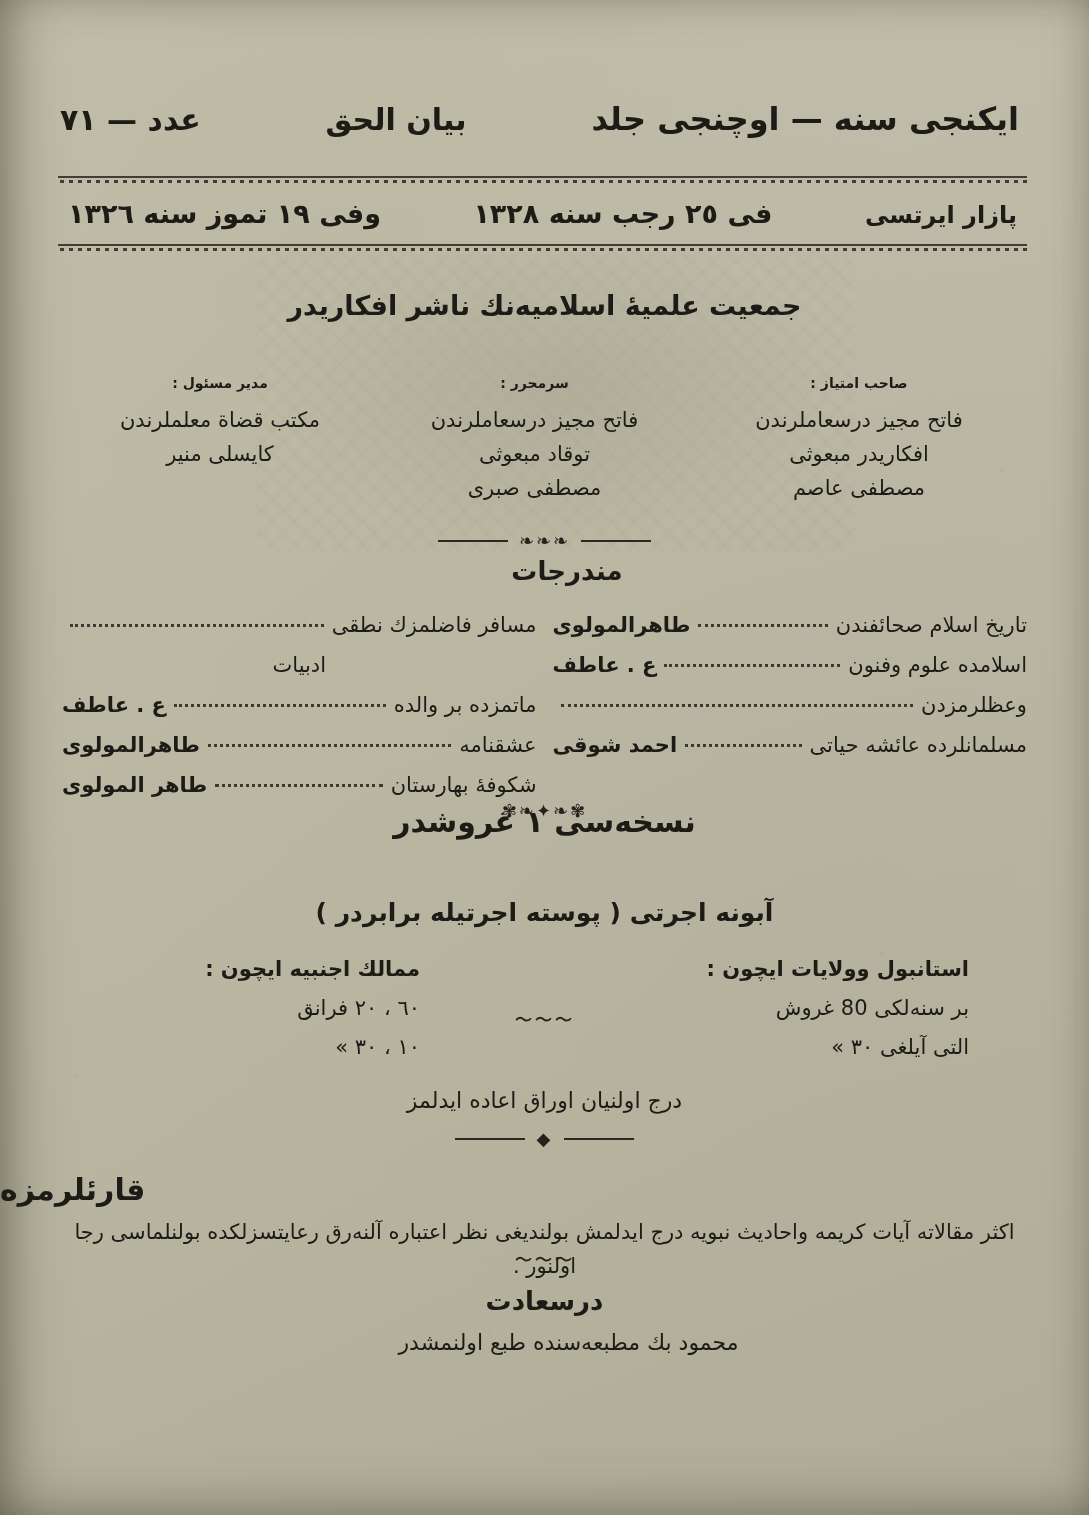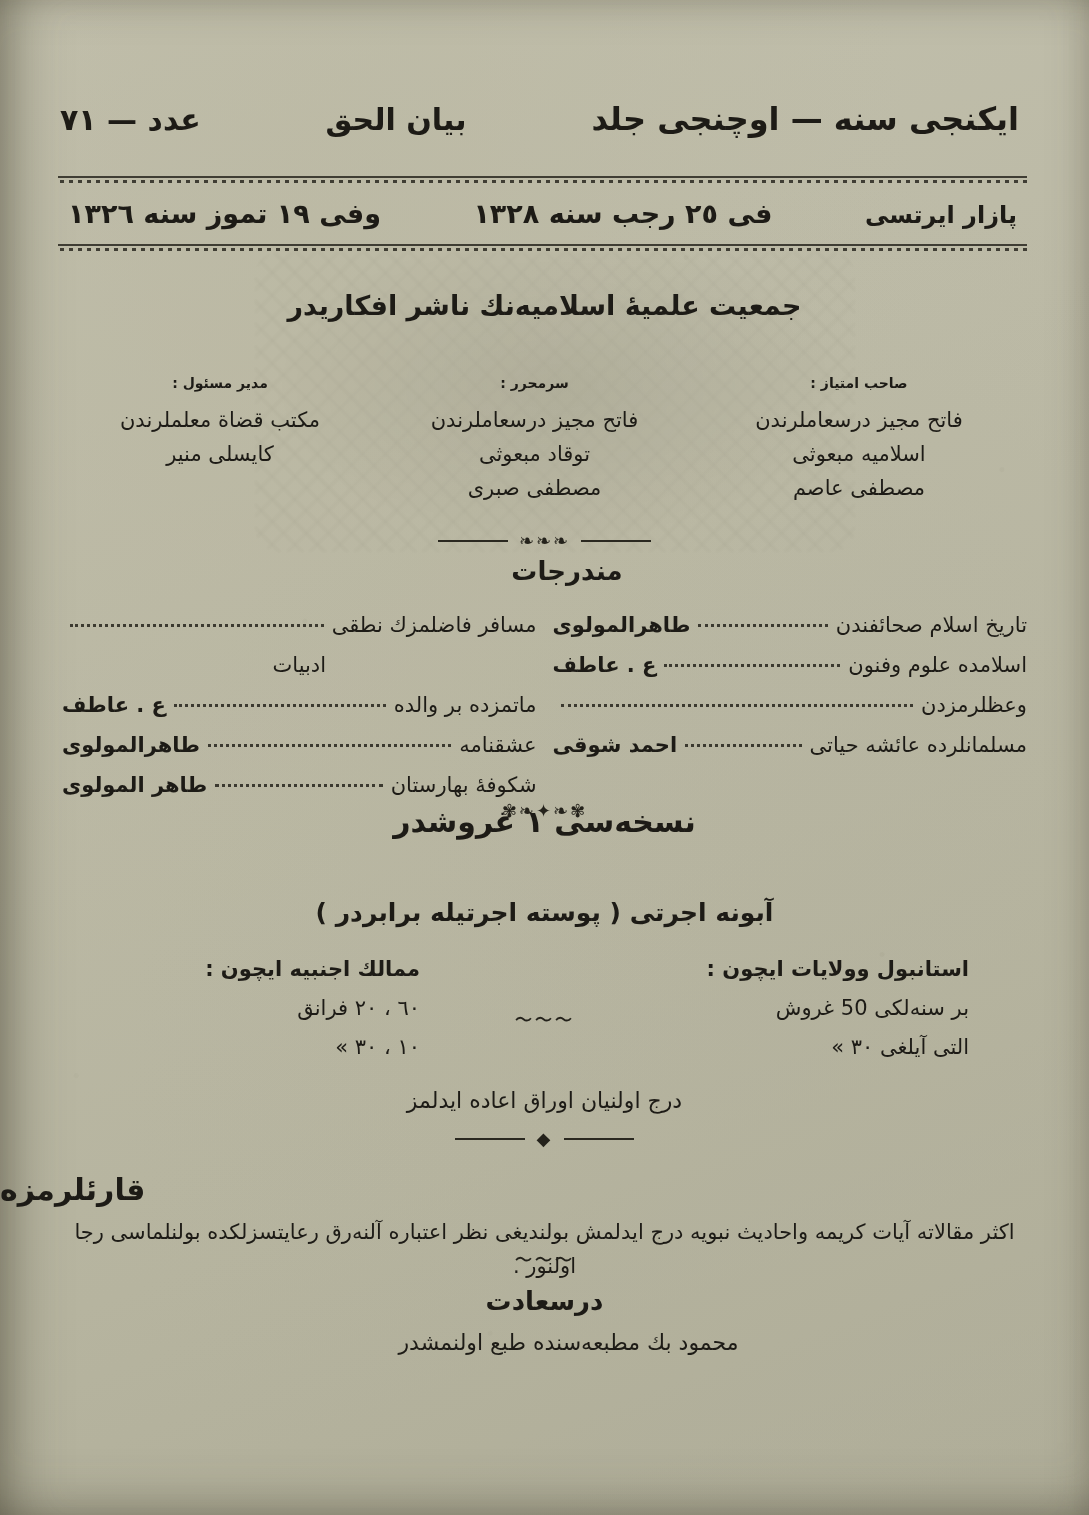--- a/index.html
+++ b/index.html
@@ -329,21 +329,21 @@
     </div>
 
     <div class="rule dotted" id="rule-bottom"></div>
 
     <div class="subtitle">جمعيت علميهٔ اسلاميه‌نك ناشر افكاريدر</div>
 
     <div class="staff">
       <div class="staff-col right">
         <div class="staff-role">صاحب امتياز :</div>
         <div class="staff-line">فاتح مجيز درسعاملرندن</div>
-        <div class="staff-line">اسلاميه مبعوثى</div>
+        <div class="staff-line">افكاريدر مبعوثى</div>
         <div class="staff-line">مصطفى عاصم</div>
       </div>
       <div class="staff-col mid">
         <div class="staff-role">سرمحرر :</div>
         <div class="staff-line">فاتح مجيز درسعاملرندن</div>
         <div class="staff-line">توقاد مبعوثى</div>
         <div class="staff-line">مصطفى صبرى</div>
       </div>
       <div class="staff-col left">
         <div class="staff-role">مدير مسئول :</div>
@@ -412,21 +412,21 @@
     <div class="orn" id="orn-2">
       <span class="glyph">✾❧✦❧✾</span>
     </div>
 
     <div class="price-line">نسخه‌سى ١ غروشدر</div>
     <div class="sub-line">آبونه اجرتى ( پوسته اجرتيله برابردر )</div>
 
     <div class="rates">
       <div class="rate-col right">
         <div class="rate-head">استانبول وولايات ايچون :</div>
-        <div>بر سنه‌لكى 50 غروش</div>
+        <div>بر سنه‌لكى 80 غروش</div>
         <div>التى آيلغى ٣٠ »</div>
       </div>
       <div class="rate-col left">
         <div class="rate-head">ممالك اجنبيه ايچون :</div>
         <div>٦٠ ، ٢٠ فرانق</div>
         <div>١٠ ، ٣٠ »</div>
       </div>
     </div>
 
     <div class="orn" id="orn-3">

